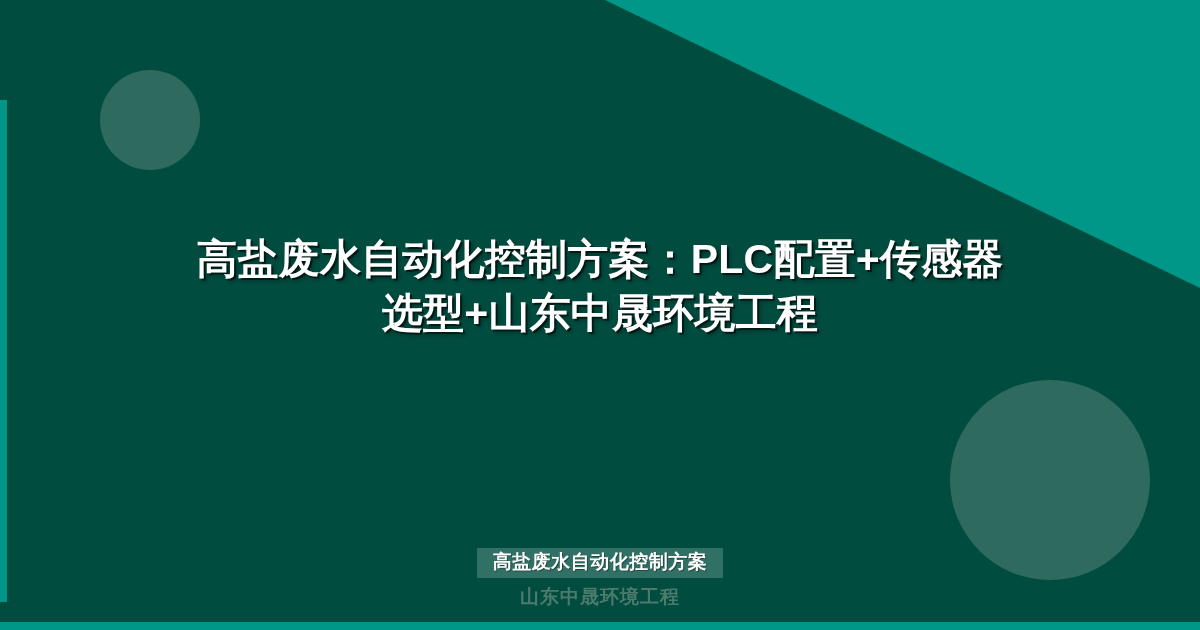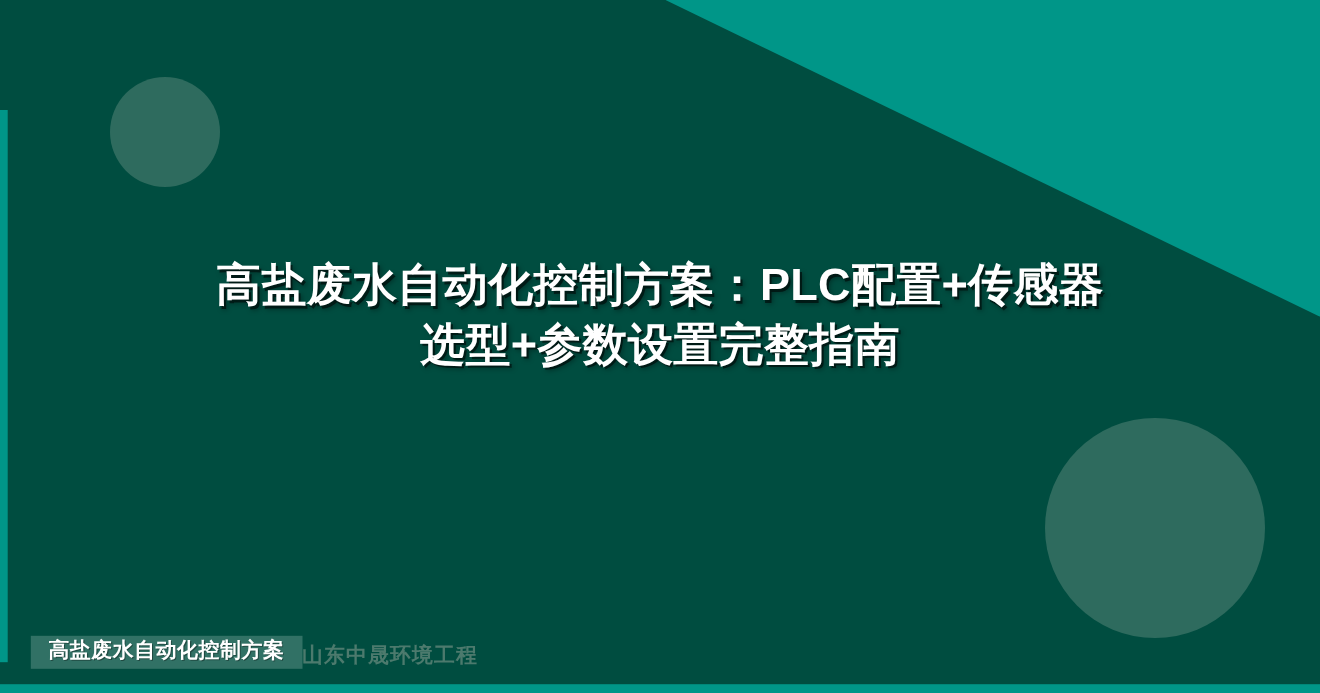--- a/index.html
+++ b/index.html
@@ -104,23 +104,22 @@
   }
 
   
 
   .footer {
     position: absolute;
     left: 0;
     right: 0;
     bottom: 22px;
     display: flex;
-    flex-direction: row;
+    flex-direction: column;
     align-items: center;
-    margin-left: 28px;
   }
 
   .badge {
     display: inline-block;
     padding: 4px 16px 5px 16px;
     background: rgba(190, 215, 208, 0.26);
     color: #ffffff;
     font-size: 19px;
     font-weight: bold;
     line-height: 1.1;
@@ -148,21 +147,21 @@
 
   <div class="bg-diagonal"></div>
 
   <div class="bg-circle top-left"></div>
   <div class="bg-circle bottom-right"></div>
 
   <div class="accent-bar-left"></div>
   <div class="accent-bar-bottom"></div>
 
   <div class="title-wrap">
-    <h1 class="title">高盐废水自动化控制方案：PLC配置+传感器选型+参数设置完整指南</h1>
+    <h1 class="title">高盐废水自动化控制方案：PLC配置+传感器选型+山东中晟环境工程</h1>
   </div>
 
   <div class="footer">
     <div class="badge">高盐废水自动化控制方案</div>
     <div class="subtitle">山东中晟环境工程</div>
   </div>
 
 </div>
 
 </body></html>

